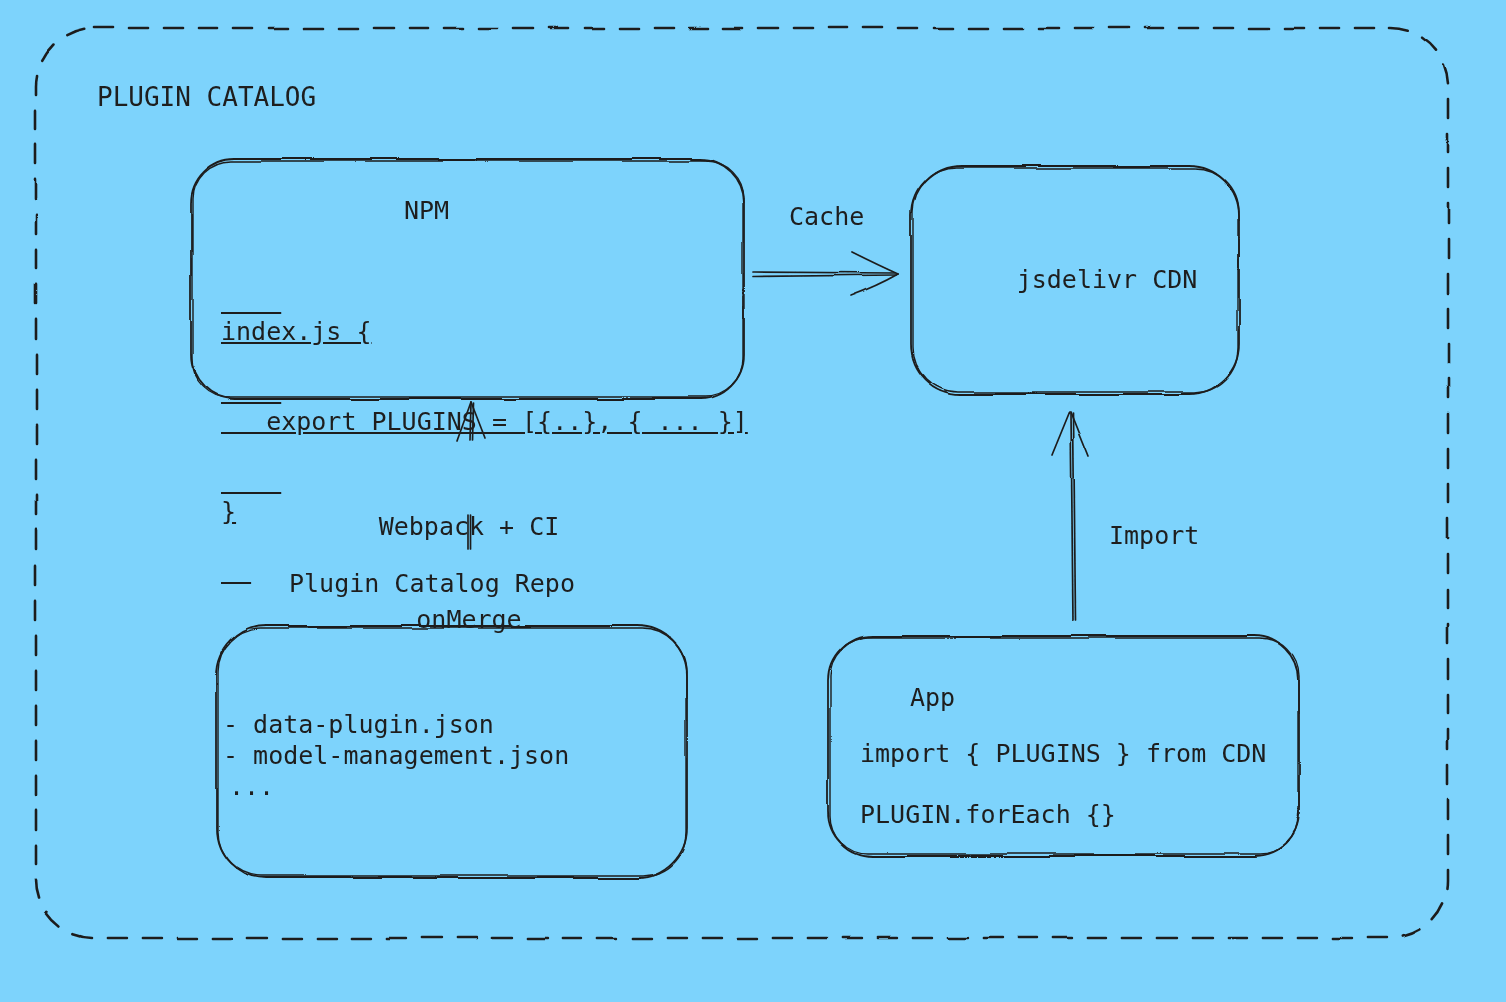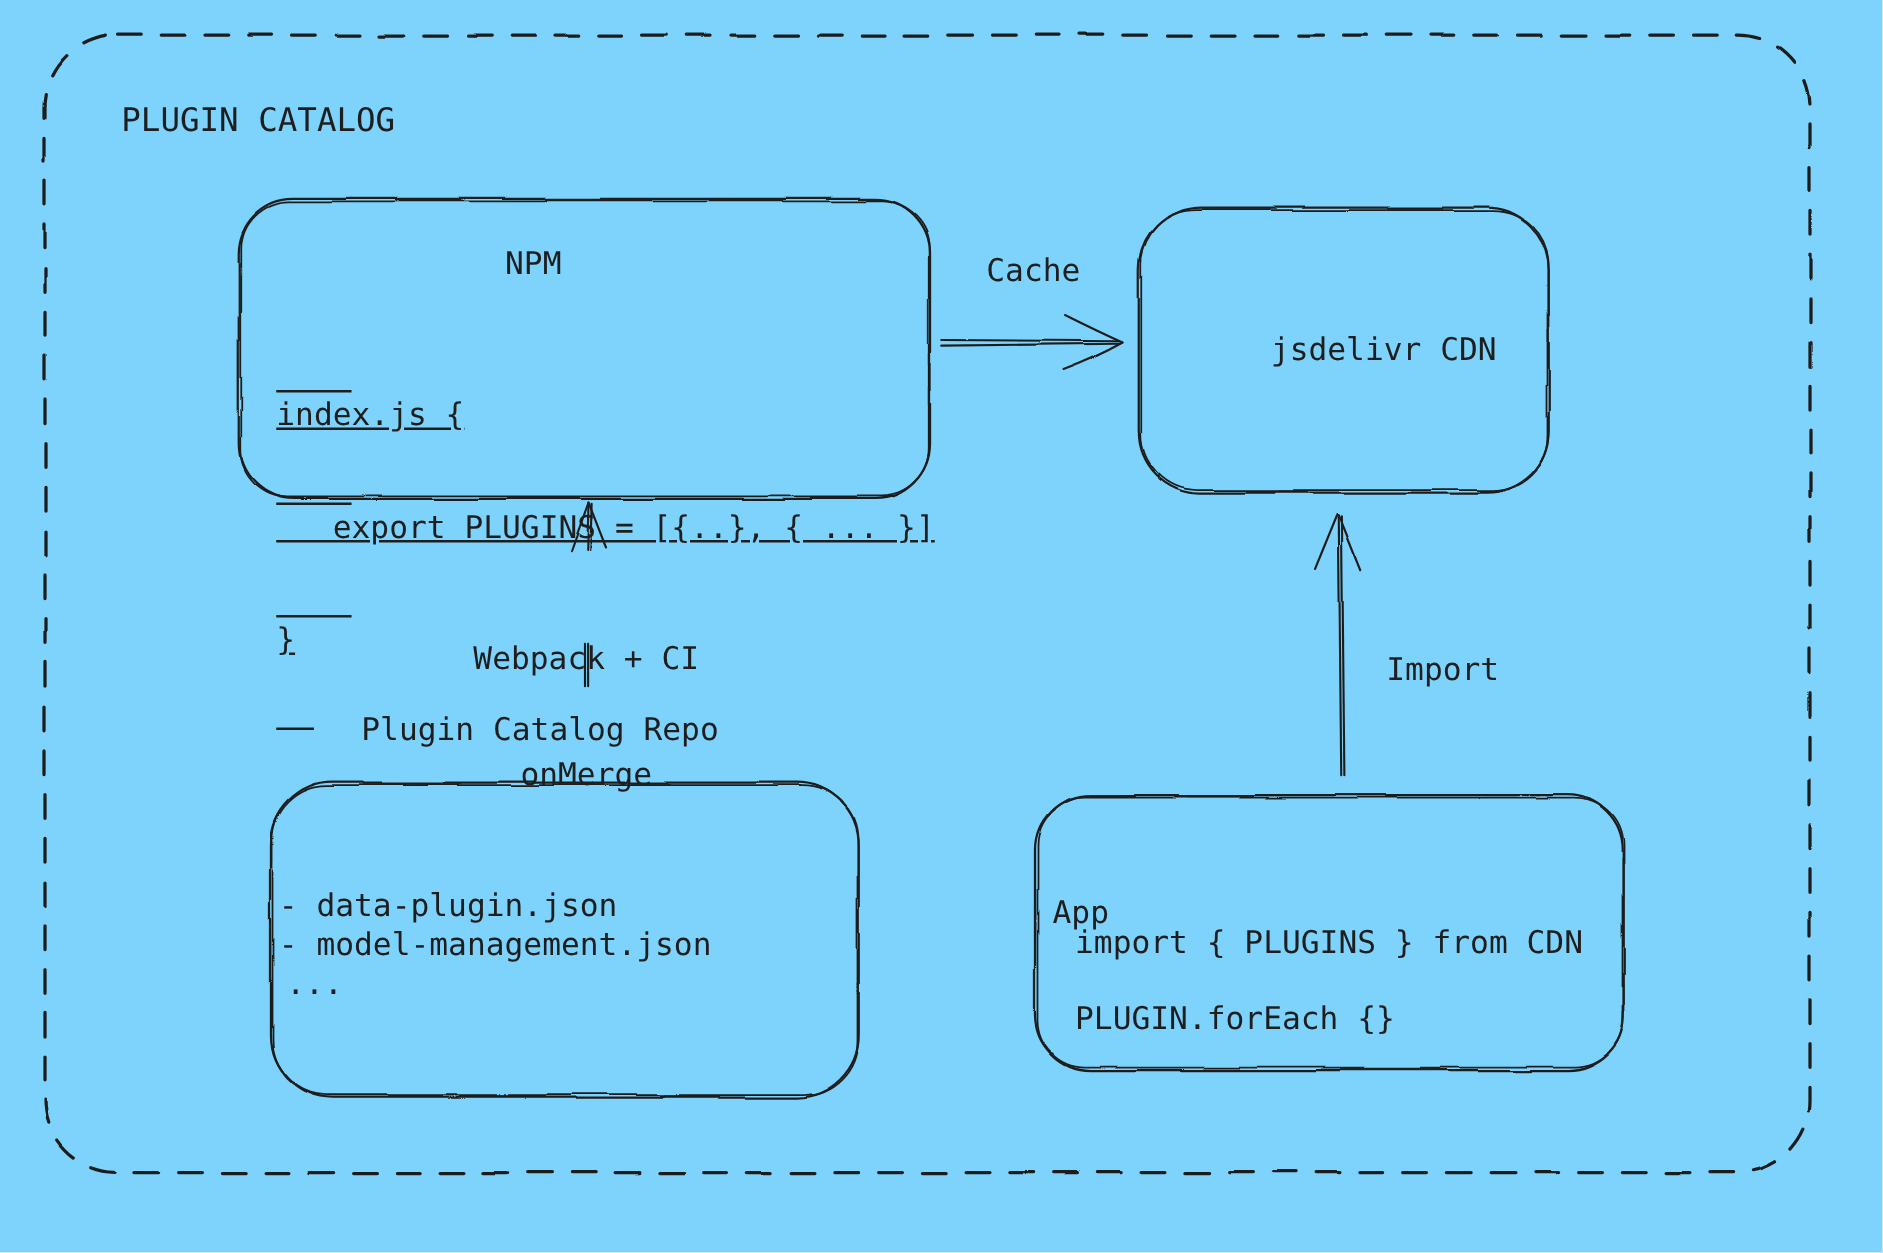--- a/index.html
+++ b/index.html
@@ -98,17 +98,17 @@
     <div>onMerge</div>
   </div>
 
   <div class="t" style="left:289px;top:569px;text-align:right;">Plugin Catalog Repo</div>
   <div class="t" style="left:223px;top:710px;">- data-plugin.json</div>
   <div class="t" style="left:223px;top:741px;">- model-management.json</div>
   <div class="t" style="left:229px;top:772px;">...</div>
 
   <div class="t" style="left:1109px;top:521px;">Import</div>
 
-  <div class="t" style="left:842px;top:683px;margin-top:32px;">App</div>
+  <div class="t" style="left:910px;top:683px;">App</div>
   <div class="t" style="left:860px;top:739px;">import { PLUGINS } from CDN</div>
   <div class="t" style="left:860px;top:800px;">PLUGIN.forEach {}</div>
 
 </div>
 
 </body></html>

